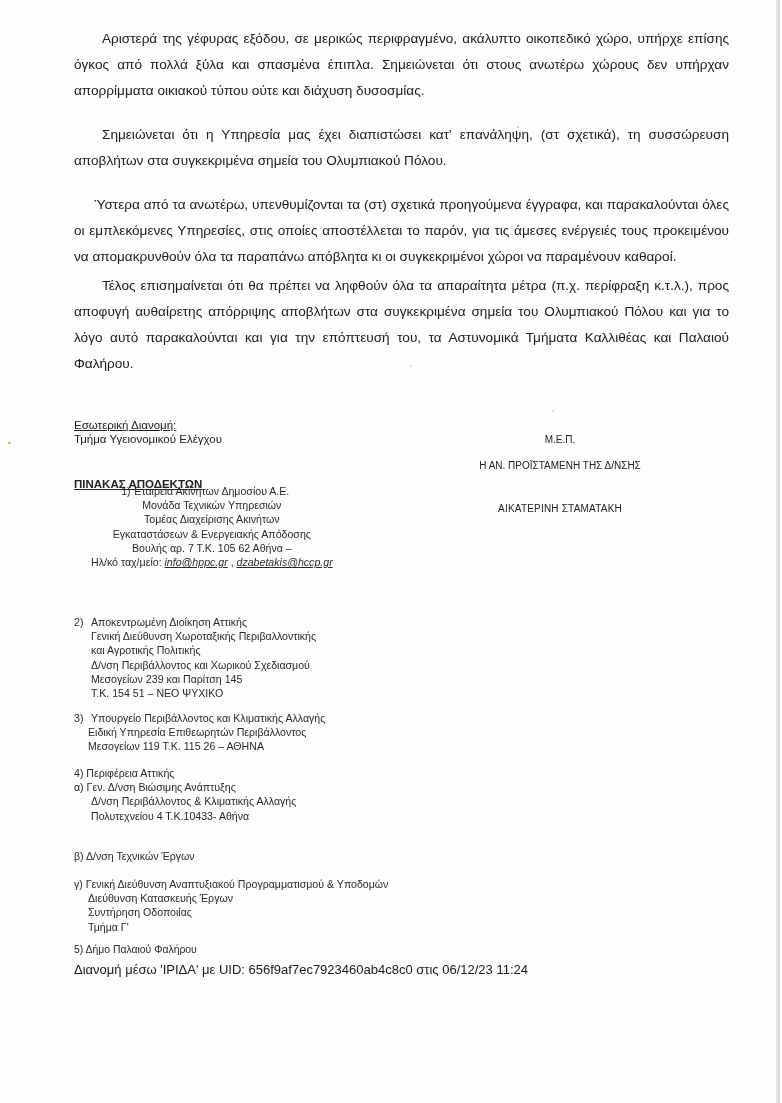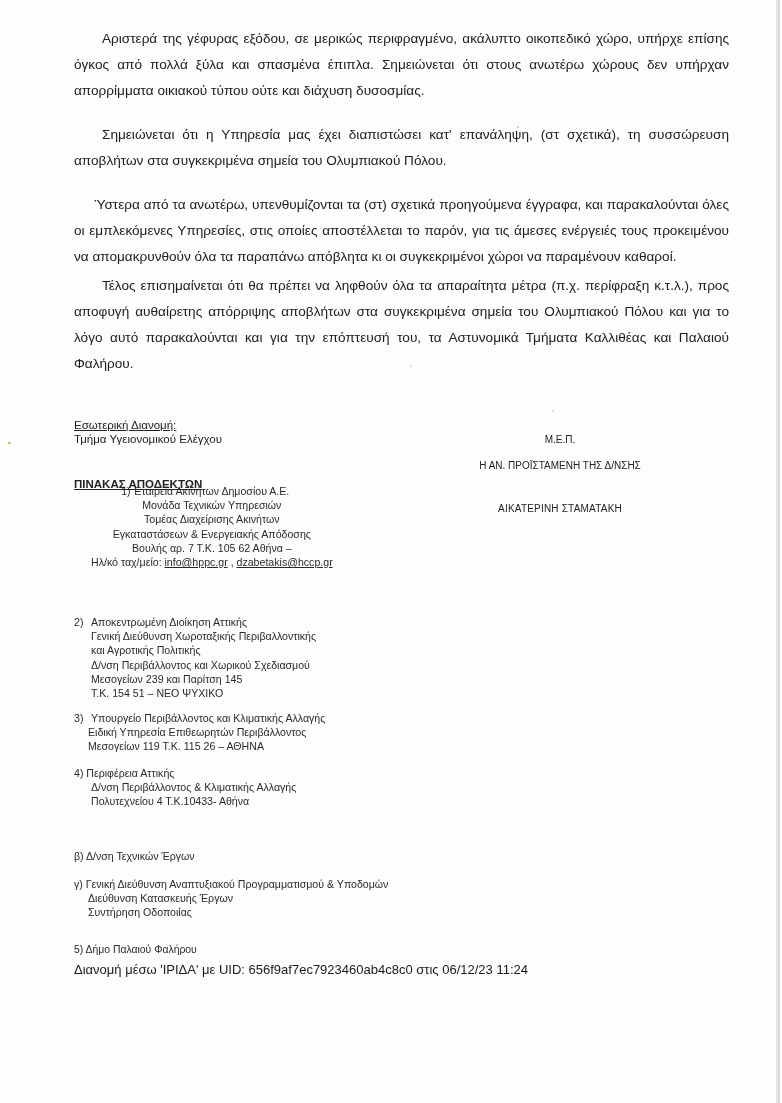--- a/index.html
+++ b/index.html
@@ -43,21 +43,21 @@
   .rec .num { display: inline-block; width: 17px; }
   .rec .indent { padding-left: 17px; }
   .rec .indent2 { padding-left: 14px; }
   .r1 { top: 484px; text-align: center; }
   .r2 { top: 615px; }
   .r3 { top: 711px; }
   .r4 { top: 766px; }
   .r4b { top: 849px; }
   .r4c { top: 877px; }
   .r5 { top: 943px; font-size: 10.4px; }
-  .link { text-decoration: underline; }
+  .link { text-decoration: underline; font-style: italic; }
 
   .footer-line {
     position: absolute; left: 74px; top: 962px; font-size: 13px; color: #1a1a1a;
   }
 
   .speck { position: absolute; width: 2px; height: 2px; background: #bbb; border-radius: 1px; }
 </style>
 </head>
 <body>
 
@@ -101,30 +101,32 @@
   </div>
 
   <div class="recipients rec r3">
     <div><span class="num">3)</span><span>Υπουργείο Περιβάλλοντος και Κλιματικής Αλλαγής</span></div>
     <div class="indent2">Ειδική Υπηρεσία Επιθεωρητών Περιβάλλοντος</div>
     <div class="indent2">Μεσογείων 119 Τ.Κ. 115 26 – ΑΘΗΝΑ</div>
   </div>
 
   <div class="recipients rec r4">
     <div>4) Περιφέρεια Αττικής</div>
+    <div>α) Γεν. Δ/νση Βιώσιμης Ανάπτυξης</div>
     <div class="indent">Δ/νση Περιβάλλοντος &amp; Κλιματικής  Αλλαγής</div>
     <div class="indent">Πολυτεχνείου 4 Τ.Κ.10433- Αθήνα</div>
   </div>
 
   <div class="recipients rec r4b">β) Δ/νση Τεχνικών Έργων</div>
 
   <div class="recipients rec r4c">
     <div>γ) Γενική Διεύθυνση Αναπτυξιακού Προγραμματισμού &amp; Υποδομών</div>
     <div class="indent2">Διεύθυνση Κατασκευής Έργων</div>
     <div class="indent2">Συντήρηση Οδοποιίας</div>
+    <div class="indent2">Τμήμα Γ'</div>
   </div>
 
   <div class="recipients rec r5">5)  Δήμο Παλαιού Φαλήρου</div>
 
   <div class="footer-line">Διανομή μέσω 'ΙΡΙΔΑ' με UID: 656f9af7ec7923460ab4c8c0 στις 06/12/23 11:24</div>
 
   <div class="speck" style="left:8px;top:442px;background:#c9b24a;width:3px;height:2px;transform:rotate(35deg);"></div>
   <div class="speck" style="left:517px;top:126px;"></div>
   <div class="speck" style="left:410px;top:365px;background:#d6d6d6;"></div>
   <div class="speck" style="left:552px;top:410px;background:#d0d0d0;"></div>

